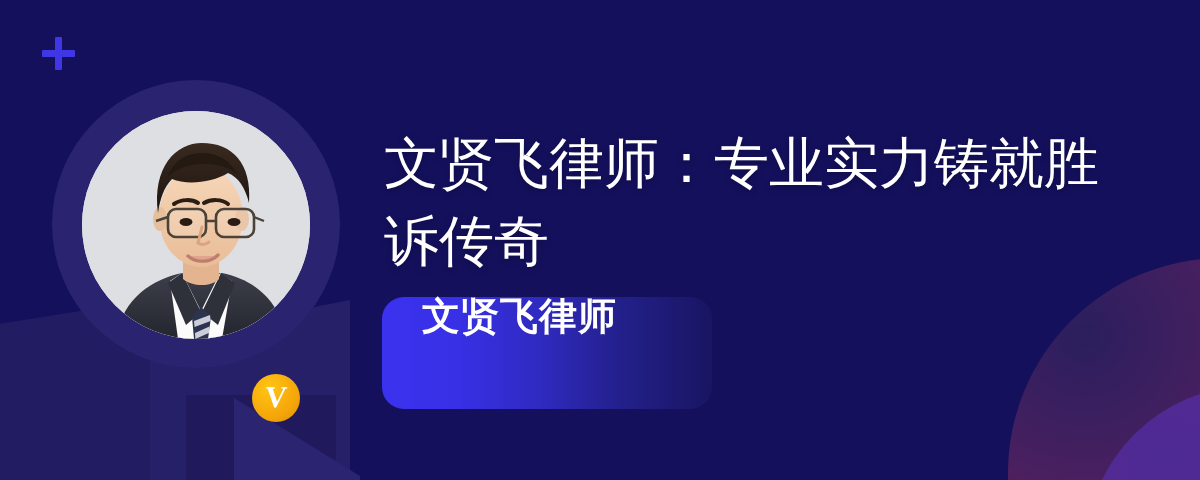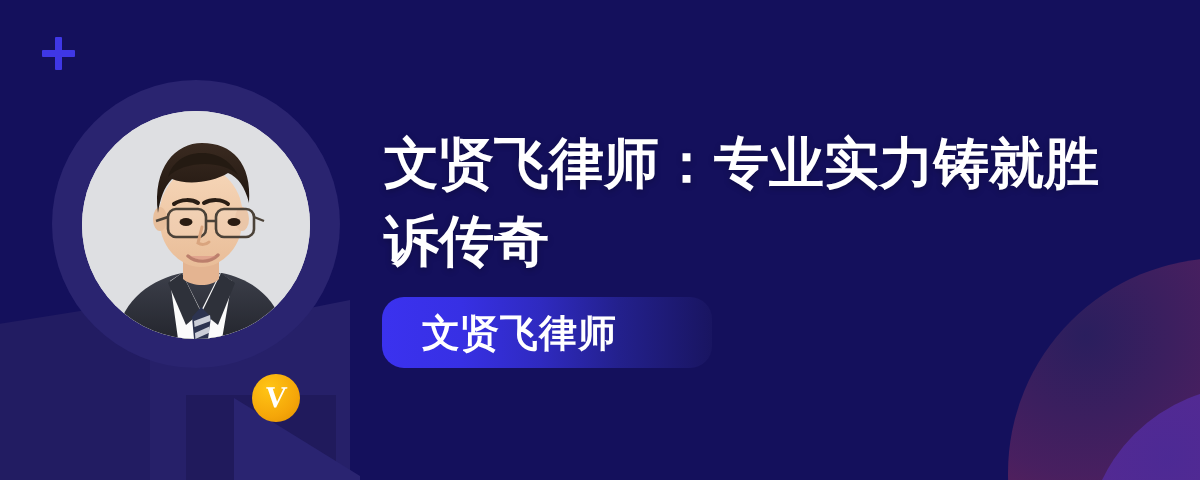--- a/index.html
+++ b/index.html
@@ -114,33 +114,33 @@
   
   .content{
     position:absolute;
     left:384px; top:124px;
     width:720px;
   }
   .headline{
     color:#ffffff;
     font-size:55px;
     line-height:78px;
-    font-weight:bold;
+    font-weight:normal;
     letter-spacing:0px;
     white-space:pre-wrap;
     text-shadow:0 2px 6px rgba(0,0,0,.25);
   }
 
   .cta{
     position:absolute;
     left:382px; top:297px;
-    width:330px; height:71px;
+    width:330px; height:112px;
     border-radius:22px;
     background:linear-gradient(90deg,#3b32ef 0%, #3730e4 24%, #2f2ac0 48%, #23208c 72%, #191561 100%);
-    display:flex; align-items:center;
+    display:flex; 
     padding-left:40px;
     border:none;
   }
   .cta-label{
     color:#ffffff;
     font-size:38px;
     font-weight:bold;
     line-height:1;
     letter-spacing:1px;
   }

